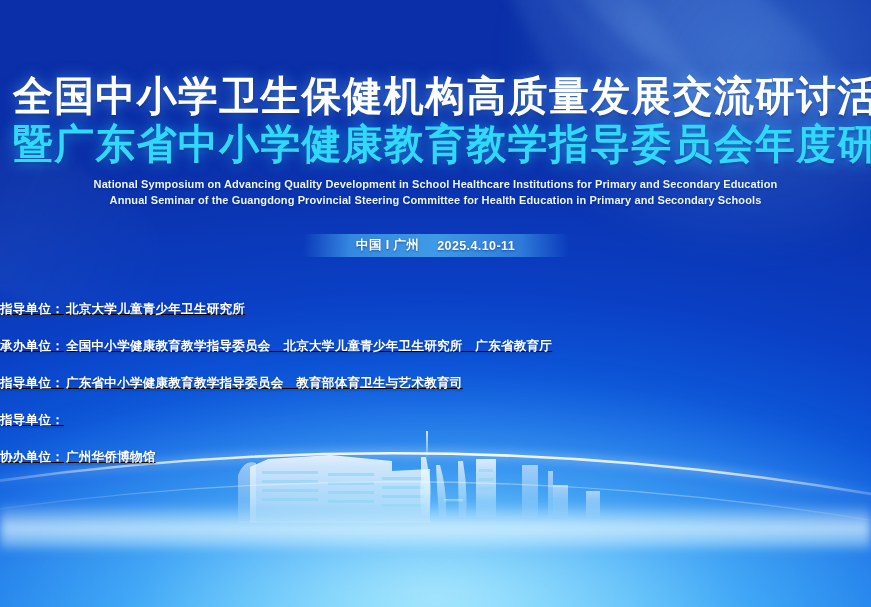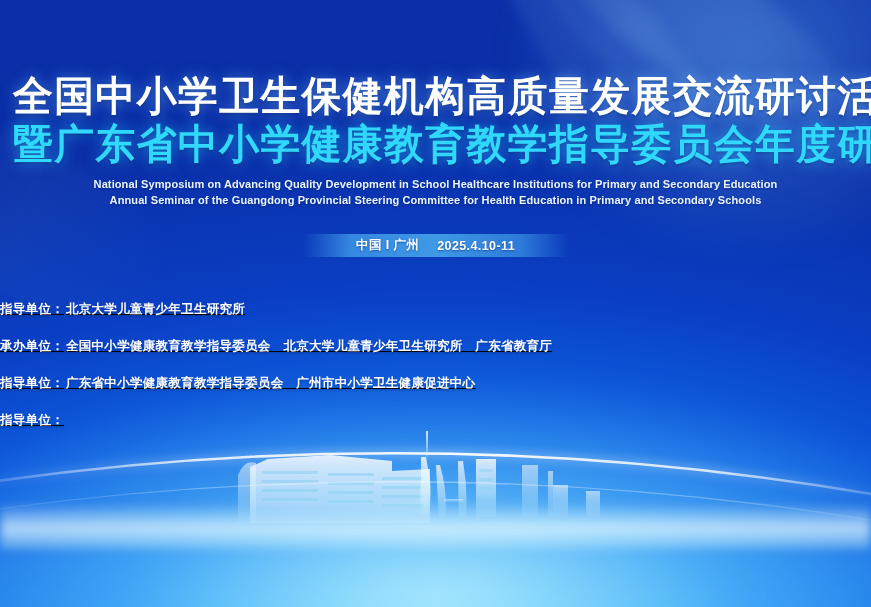--- a/index.html
+++ b/index.html
@@ -261,21 +261,25 @@
       <div class="org-row">
         <span class="org-label">指导单位：</span>
         <span class="org-value">北京大学儿童青少年卫生研究所</span>
       </div>
       <div class="org-row">
         <span class="org-label">承办单位：</span>
         <span class="org-value">全国中小学健康教育教学指导委员会　北京大学儿童青少年卫生研究所　广东省教育厅</span>
       </div>
       <div class="org-row">
         <span class="org-label">指导单位：</span>
-        <span class="org-value">广东省中小学健康教育教学指导委员会　广州市中小学卫生健康促进中心</span>
+        <span class="org-value">广东省中小学健康教育教学指导委员会　教育部体育卫生与艺术教育司</span>
       </div>
       <div class="org-row">
         <span class="org-label">指导单位：</span>
       </div>
+      <div class="org-row">
+        <span class="org-label">协办单位：</span>
+        <span class="org-value">广州华侨博物馆</span>
+      </div>
     </div>
 
   </div>
 </div>
 
 </body></html>

